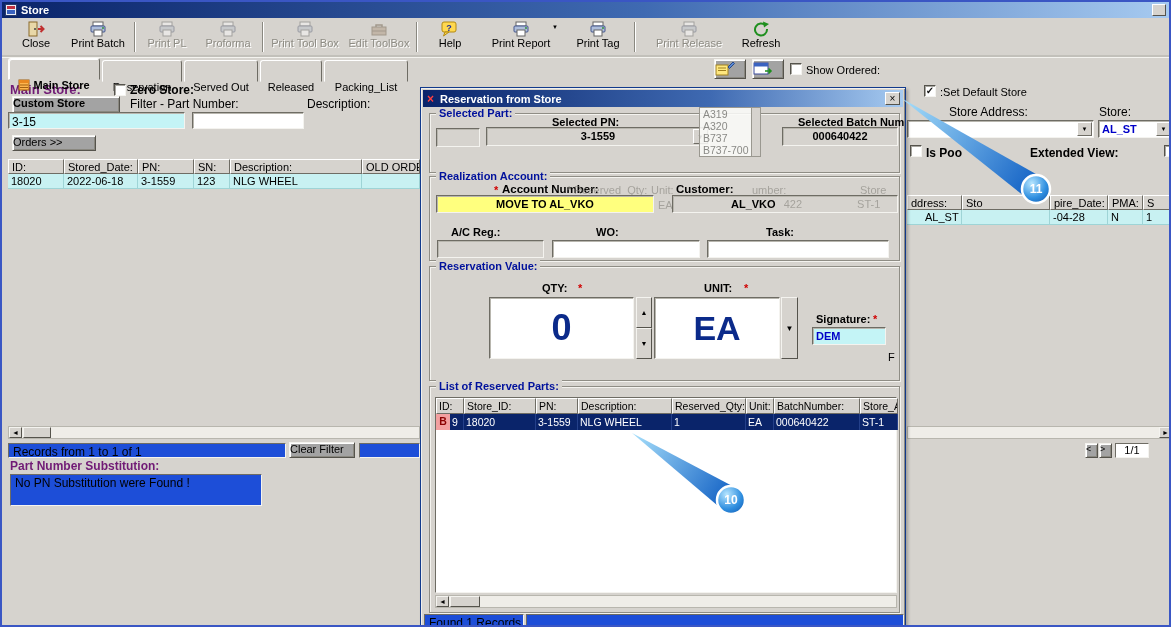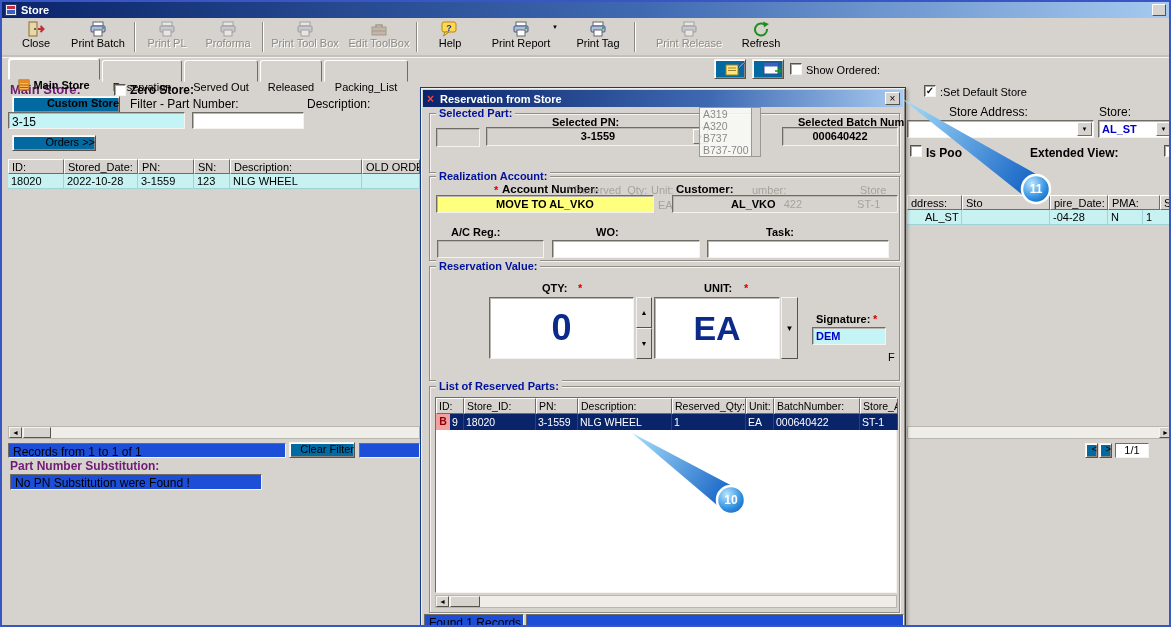--- a/index.html
+++ b/index.html
@@ -16,21 +16,21 @@
 .winbtn{position:absolute;right:3px;top:2px;width:14px;height:12px;background:#d6d3ce;border:1px solid;border-color:#fff #55534c #55534c #fff;font-size:8px;line-height:9px;text-align:center}
 #toolbar{position:absolute;left:0;top:16px;right:0;height:40px;background:#d6d3ce;border-bottom:1px solid #f4f3ef;box-shadow:inset 0 -2px 0 #c2c0ba}
 .tbtn{position:absolute;top:2px;height:35px;text-align:center;cursor:default}
 .tbtn .ticon{height:17px;display:flex;justify-content:center;align-items:center}
 .tbtn .tlabel{font-size:11px;white-space:nowrap}
 .tbtn.disabled .tlabel{color:#8e8c84;text-shadow:1px 1px 0 #fff}
 .tbtn.disabled .ticon{opacity:.45;filter:grayscale(60%)}
 .tsep{position:absolute;top:4px;height:30px;width:2px;border-left:1px solid #8a8880;border-right:1px solid #fff}
 .tab{position:absolute;background:#d6d3ce;border:1px solid;border-color:#fff #6e6c64 #d6d3ce #fff;border-radius:3px 3px 0 0;text-align:center;padding-top:20px;font-size:11px;white-space:nowrap}
 .tab.active{font-weight:bold;z-index:5;box-shadow:inset 1px 1px 0 #fff}
-.btn{position:absolute;background:#0369a1;border:1px solid;border-color:#f4f3ef #55534c #55534c #f4f3ef;box-shadow:inset 1px 1px 0 #fff,inset -1px -1px 0 #8a8880;text-align:right;font-size:11px;cursor:default}
+.btn{position:absolute;background:#a3a3a3;border:1px solid;border-color:#f4f3ef #55534c #55534c #f4f3ef;box-shadow:inset 1px 1px 0 #fff,inset -1px -1px 0 #8a8880;text-align:left;font-size:11px;cursor:default}
 .inp{position:absolute;background:#fff;border:1px solid;border-color:#6e6c64 #f4f3ef #f4f3ef #6e6c64;box-shadow:inset 1px 1px 0 #b8b6ae;padding:2px 3px;font-size:11px;white-space:nowrap;overflow:hidden}
 .inp.gray{background:#d6d3ce}
 .inp.cyan{background:#c4f4f6}
 .inp.yellow{background:#ffff7e;text-align:center;font-weight:bold}
 .cb{position:absolute;width:12px;height:12px;background:#fff;border:1px solid;border-color:#55534c #f4f3ef #f4f3ef #55534c;box-shadow:inset 1px 1px 0 #a8a6a0;text-align:center}
 .cb .ck{display:block;font-size:10px;font-weight:bold;line-height:10px;color:#101010}
 .dropbtn{position:absolute;right:1px;top:1px;bottom:1px;width:15px;background:#d6d3ce;border:1px solid;border-color:#fff #6e6c64 #6e6c64 #fff;font-size:6px;text-align:center;display:flex;align-items:center;justify-content:center}
 .gridrow{position:absolute;display:flex}
 .hcell{border-top:1px solid #fff;border-left:1px solid #fff;border-right:1px solid #6e6c64;border-bottom:1px solid #6e6c64;background:#d6d3ce;padding:1px 3px;white-space:nowrap;overflow:hidden;font-size:11px}
 .dcell{background:#c8f1f2;border-right:1px solid #9ed4d6;border-bottom:1px solid #9ed4d6;padding:1px 3px;white-space:nowrap;overflow:hidden;font-size:11px}
@@ -252,32 +252,32 @@
   <div class="gridrow" style="left:6px;top:157px;height:15px">
     <div class="hcell" style="width:56px">ID:</div>
     <div class="hcell" style="width:74px">Stored_Date:</div>
     <div class="hcell" style="width:56px">PN:</div>
     <div class="hcell" style="width:36px">SN:</div>
     <div class="hcell" style="width:132px">Description:</div>
     <div class="hcell" style="width:58px">OLD ORDE</div>
   </div>
   <div class="gridrow" style="left:6px;top:172px;height:15px">
     <div class="dcell" style="width:56px">18020</div>
-    <div class="dcell" style="width:74px">2022-10-28</div>
+    <div class="dcell" style="width:74px">2022-06-18</div>
     <div class="dcell" style="width:56px">3-1559</div>
     <div class="dcell" style="width:36px">123</div>
     <div class="dcell" style="width:132px">NLG WHEEL</div>
     <div class="dcell" style="width:58px"></div>
   </div>
 
   <div class="gridrow" style="left:905px;top:193px;height:15px">
     <div class="hcell" style="width:55px">ddress:</div>
     <div class="hcell" style="width:88px">Sto</div>
     <div class="hcell" style="width:58px">pire_Date:</div>
-    <div class="hcell" style="width:52px">PMA:</div>
+    <div class="hcell" style="width:35px">PMA:</div>
     <div class="hcell" style="width:30px">S</div>
   </div>
   <div class="gridrow" style="left:905px;top:208px;height:15px">
     <div class="dcell" style="width:55px;padding-left:18px">AL_ST</div>
     <div class="dcell" style="width:88px"></div>
     <div class="dcell" style="width:58px">-04-28</div>
     <div class="dcell" style="width:35px">N</div>
     <div class="dcell" style="width:30px">1</div>
   </div>
 
@@ -290,21 +290,21 @@
   </div>
 
   <div class="status" style="left:6px;top:441px;width:278px;height:15px">Records from 1 to 1 of 1</div>
   <div class="btn" style="left:287px;top:440px;width:66px;height:16px">Clear Filter</div>
   <div class="status" style="left:357px;top:441px;width:61px;height:15px"></div>
   <div class="btn" style="left:1083px;top:441px;width:13px;height:15px;font-size:9px">&lt;</div>
   <div class="btn" style="left:1097px;top:441px;width:13px;height:15px;font-size:9px">&gt;</div>
   <div class="pagbox" style="left:1113px;top:441px;width:34px;height:15px">1/1</div>
 
   <span class="abs bold blue" style="left:8px;top:457px;font-size:12px">Part Number Substitution:</span>
-  <div class="status" style="left:8px;top:472px;width:252px;height:16px">No PN Substitution were Found !</div>
+  <div class="status" style="left:8px;top:472px;width:252px;height:32px">No PN Substitution were Found !</div>
 
   <div id="dialog">
     <div id="dlg-title">
       <span style="color:#ff4040;font-weight:bold;font-size:12px;margin-right:6px">×</span>
       <span>Reservation from Store</span>
     </div>
     <span class="winbtn" style="right:5px;top:4px;width:15px;height:13px;font-size:10px;line-height:11px">×</span>
 
     <div class="gbox" style="left:8px;top:25px;width:471px;height:60px">
       <span class="glabel">Selected Part:</span>

